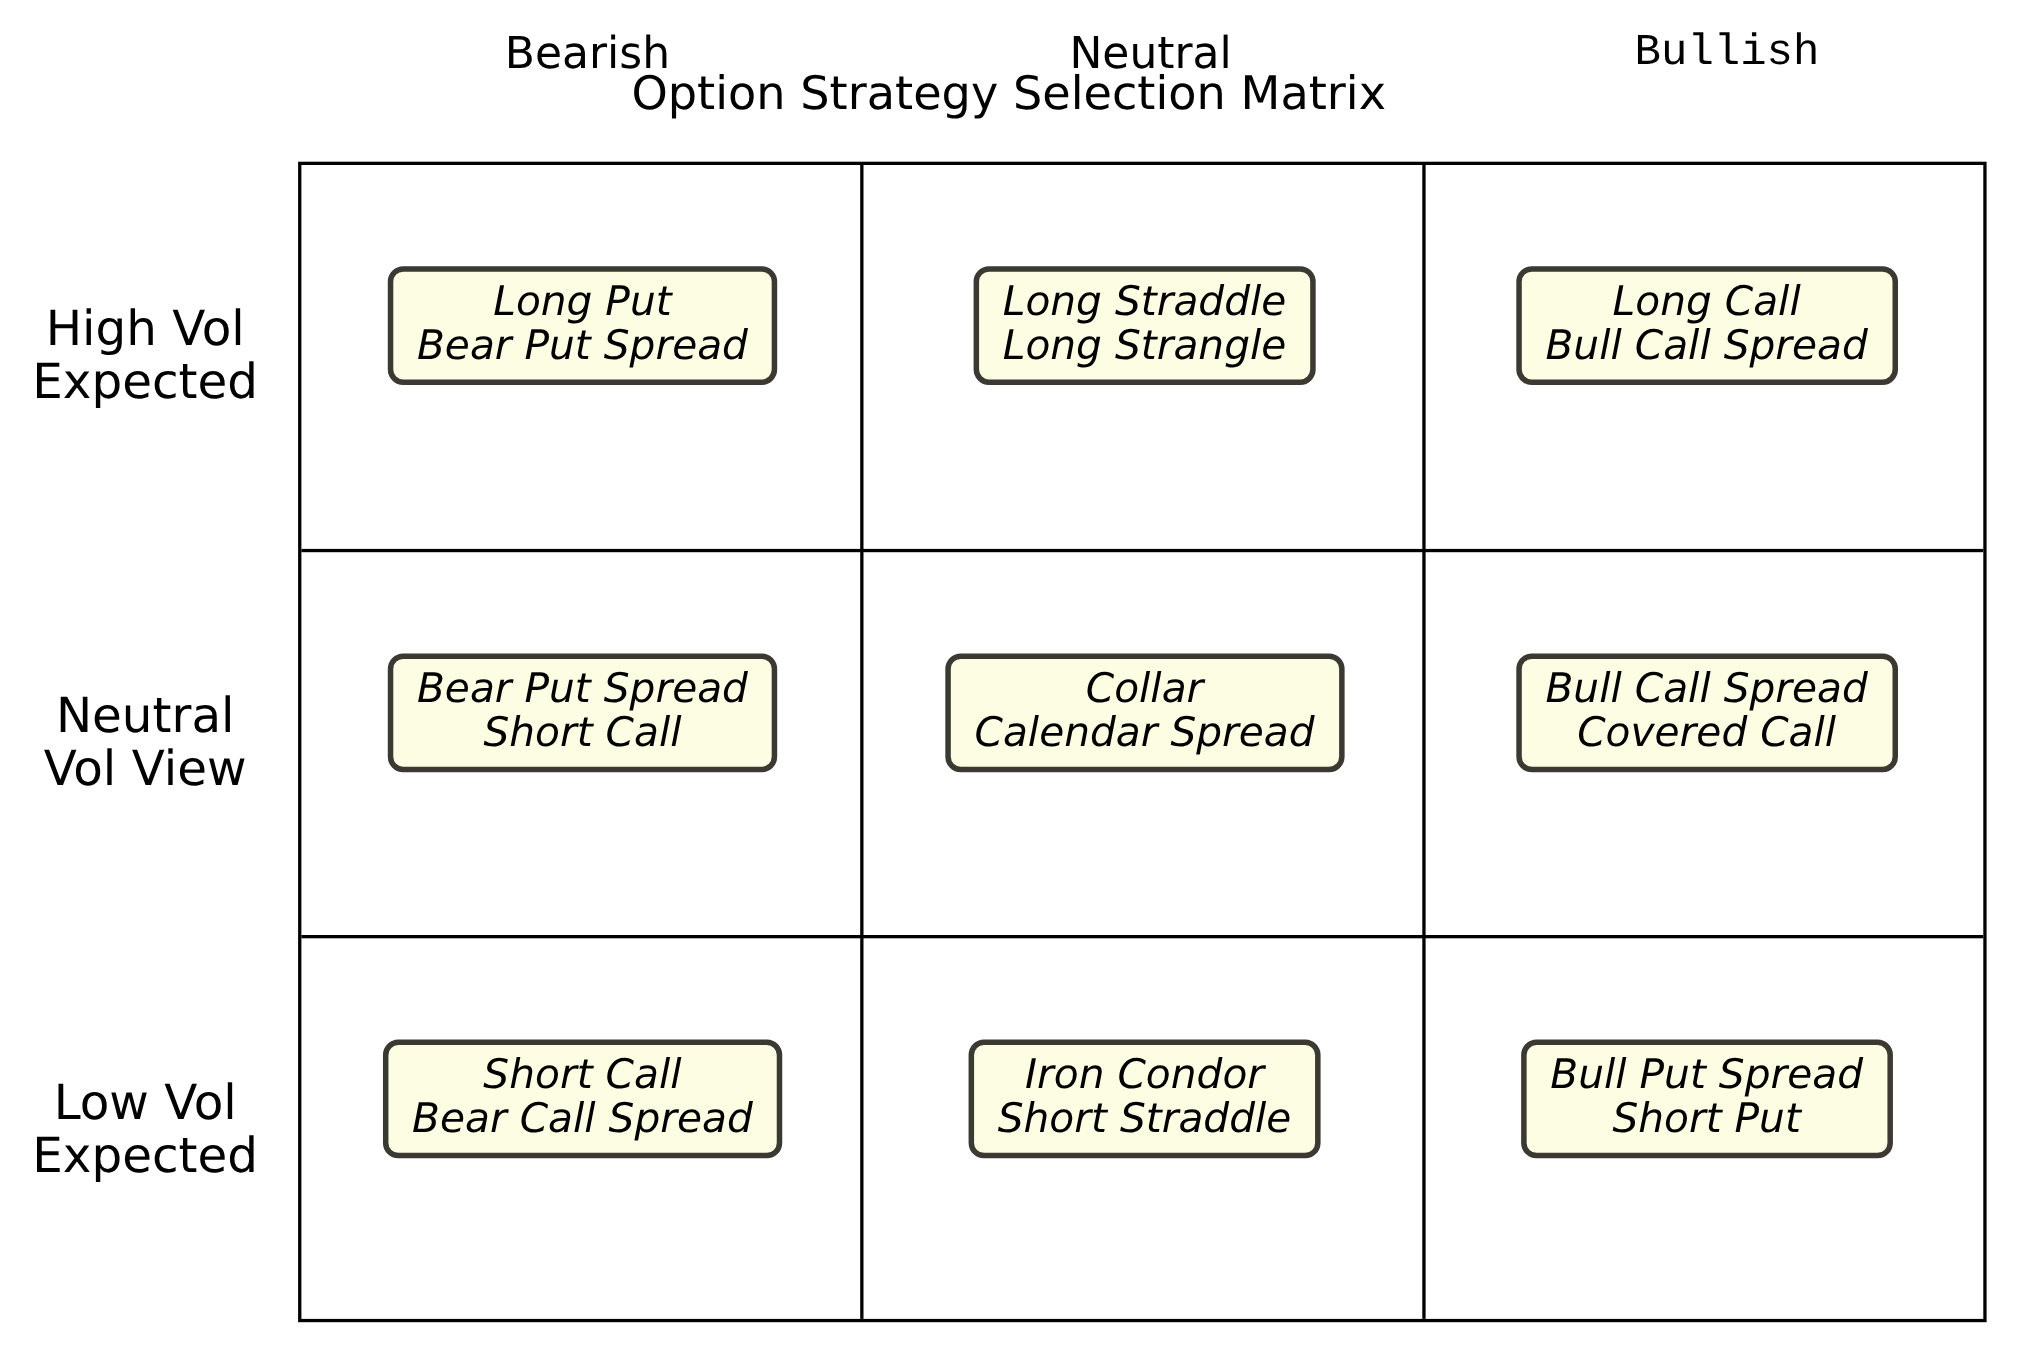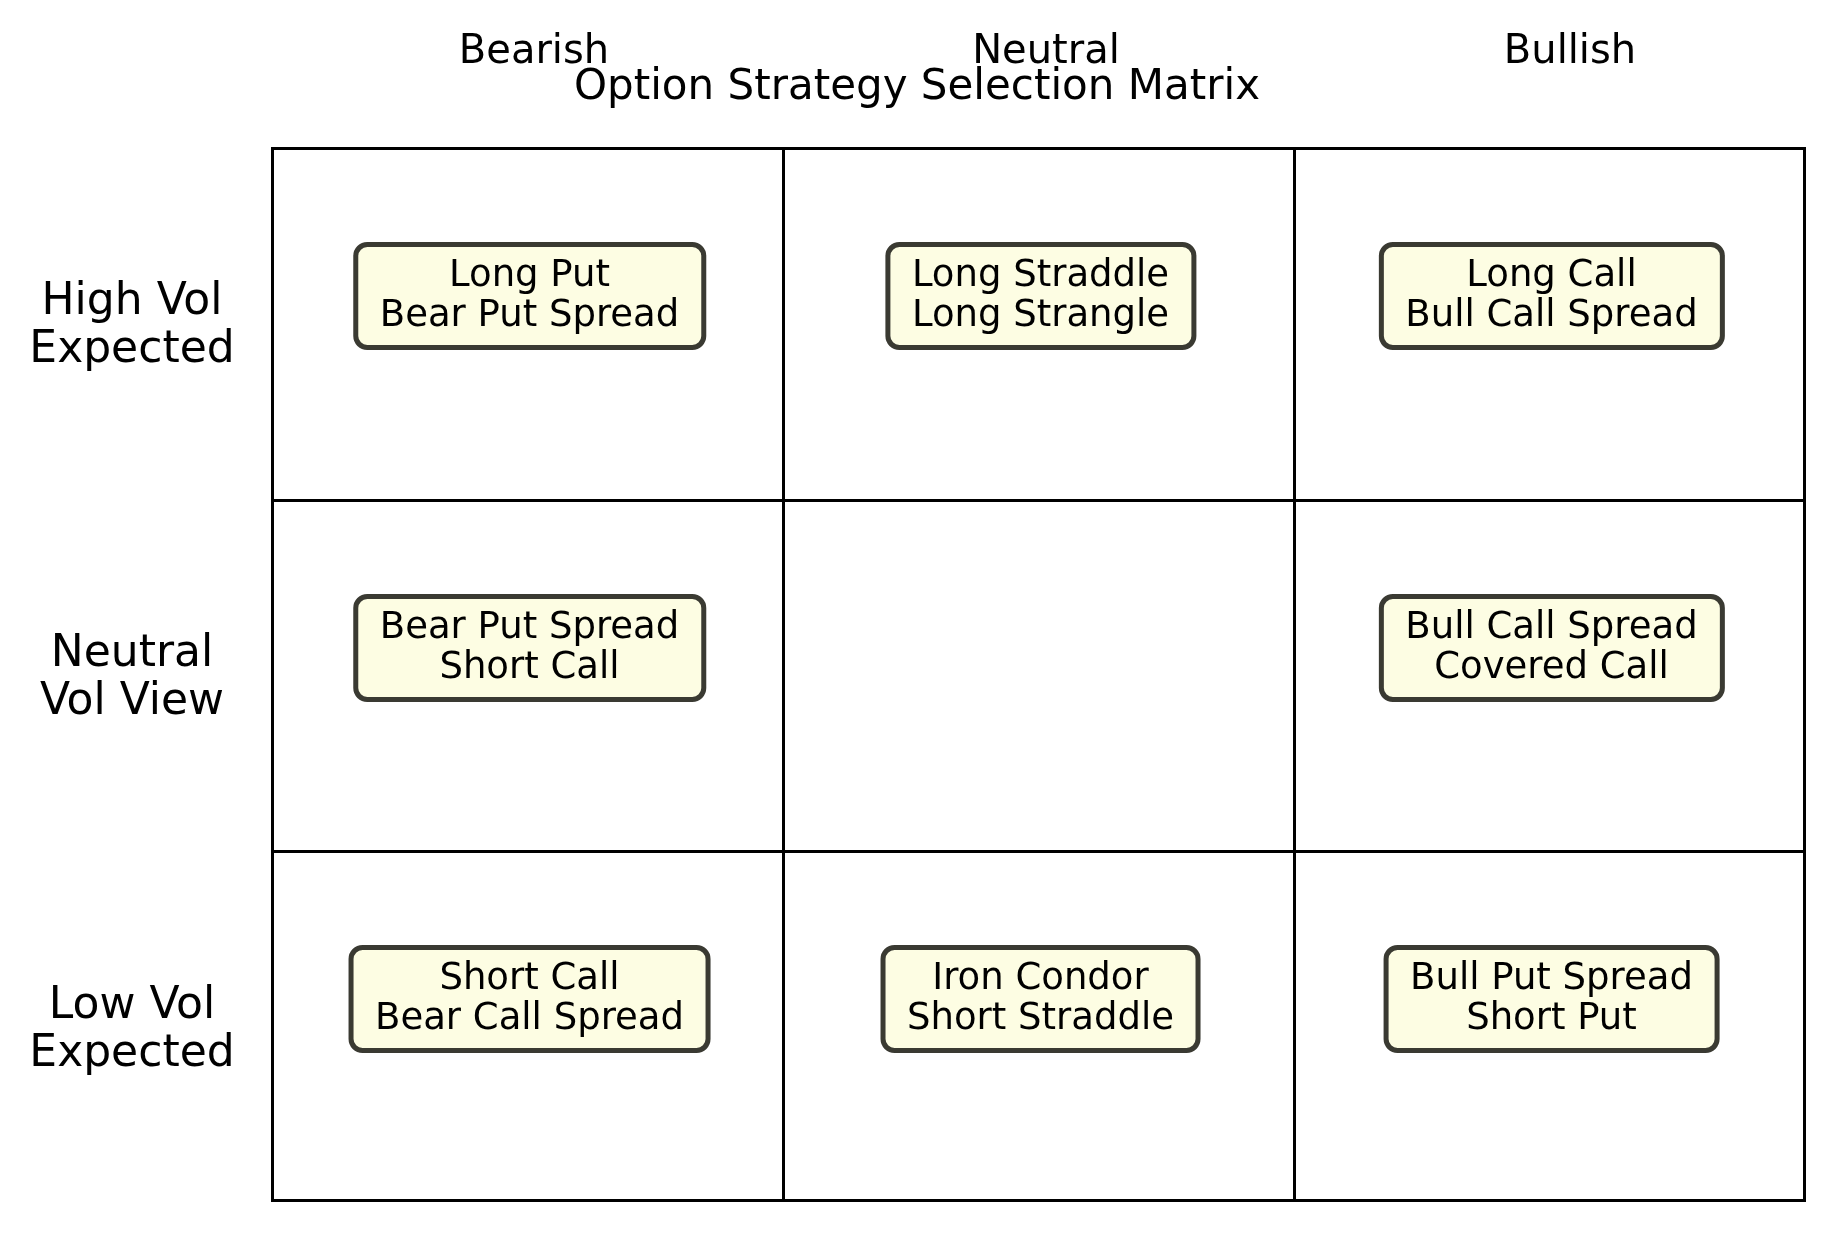--- a/index.html
+++ b/index.html
@@ -79,20 +79,21 @@
     height: 3px;
     width: 100%;
     background: #000000;
   }
 
   
   .cell {
     position: absolute;
     width: 511px;
     height: 305px;
+    font-style: italic;
   }
   .strategy-box {
     position: absolute;
     left: 50%;
     top: 92px;
     transform: translateX(-50%);
     background: #fdfde3;
     border: 5px solid #3a3a32;
     border-radius: 14px;
     padding: 7px 22px 11px 22px;
@@ -106,21 +107,21 @@
 </style>
 </head>
 <body>
 
 <div id="stage">
 
   <div id="chart-title">Option Strategy Selection Matrix</div>
 
   <div class="col-header" style="left:534px;">Bearish</div>
   <div class="col-header" style="left:1046px;">Neutral</div>
-  <div class="col-header" style="left:1570px;">Bullish</div>
+  <div class="col-header" style="left:1570px;font-family:Liberation Mono, monospace;">Bullish</div>
 
   <div class="row-label" style="top:323px;">
     <span class="ln">High Vol</span>
     <span class="ln">Expected</span>
   </div>
   <div class="row-label" style="top:675px;">
     <span class="ln">Neutral</span>
     <span class="ln">Vol View</span>
   </div>
   <div class="row-label" style="top:1027px;">
@@ -153,20 +154,26 @@
         <span class="ln">Bull Call Spread</span>
       </div>
     </div>
 
     <div class="cell" style="left:0px;top:352px;">
       <div class="strategy-box">
         <span class="ln">Bear Put Spread</span>
         <span class="ln">Short Call</span>
       </div>
     </div>
+    <div class="cell" style="left:511px;top:352px;">
+      <div class="strategy-box">
+        <span class="ln">Collar</span>
+        <span class="ln">Calendar Spread</span>
+      </div>
+    </div>
     <div class="cell" style="left:1022px;top:352px;">
       <div class="strategy-box">
         <span class="ln">Bull Call Spread</span>
         <span class="ln">Covered Call</span>
       </div>
     </div>
 
     <div class="cell" style="left:0px;top:703px;">
       <div class="strategy-box">
         <span class="ln">Short Call</span>

